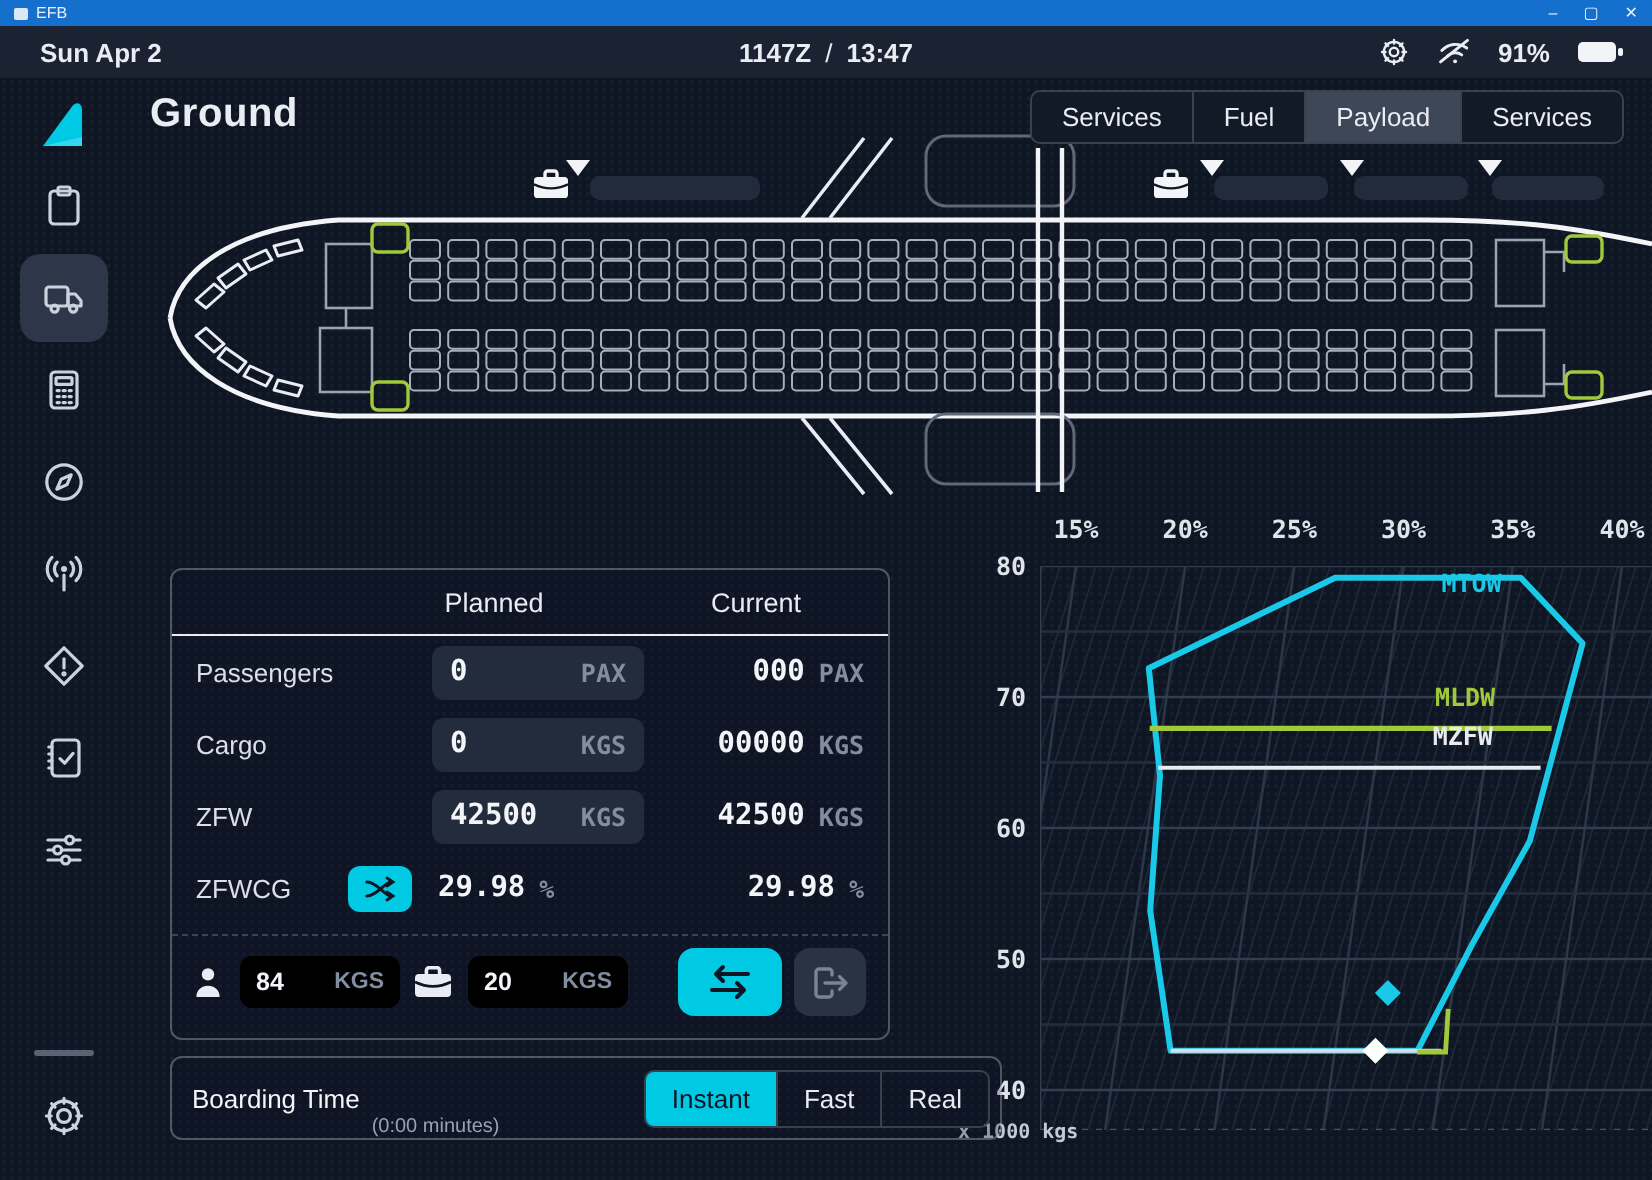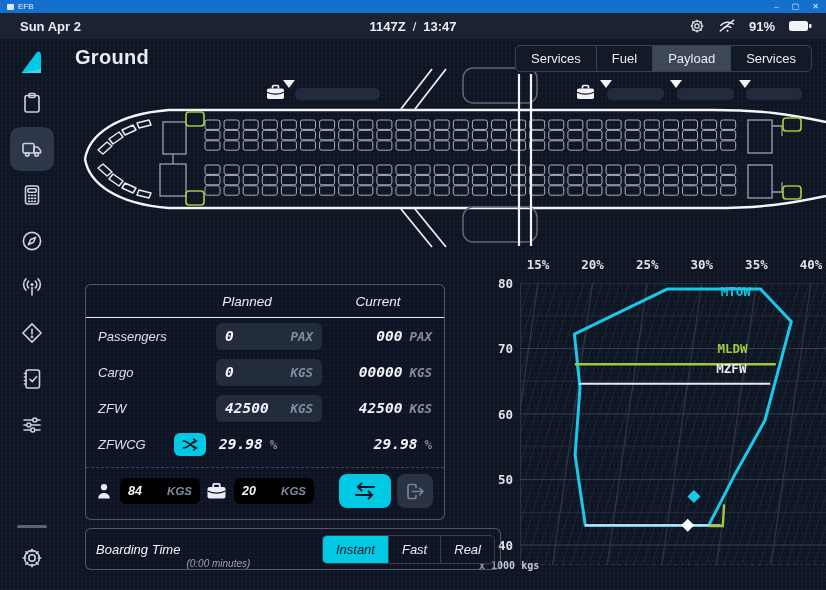--- a/index.html
+++ b/index.html
@@ -36,21 +36,21 @@
   .nav-settings{width:44px;height:44px;border-radius:10px;display:grid;place-items:center;margin-top:8px;}
   
   .page-title{position:absolute;left:75px;top:46px;font-size:20px;font-weight:700;letter-spacing:.3px;z-index:6;}
   .tabs{position:absolute;top:45px;right:14px;display:flex;border:1px solid #39414F;border-radius:5px;overflow:hidden;z-index:10;background:#121927;}
   .tab{padding:5px 15px;font-size:13px;color:#E9ECF2;border-left:1px solid #39414F;white-space:nowrap;}
   .tab:first-child{border-left:none;}
   .tab.active{background:#3E4757;}
   
   .aircraft{position:absolute;left:64px;top:62px;width:762px;height:186px;z-index:1;}
   
-  .card{position:absolute;border:1px solid rgba(255,255,255,0.28);border-radius:6px;z-index:4;background:rgba(14,21,35,0.25);font-style:italic;}
+  .card{position:absolute;border:1px solid rgba(255,255,255,0.28);border-radius:6px;z-index:4;background:rgba(14,21,35,0.25);}
   .payload-card{left:85px;top:284px;width:358px;height:234px;}
   .ptable-head{display:grid;grid-template-columns:96px 130px 1fr;height:32px;align-items:center;border-bottom:1px solid #E9ECF2;}
   .ptable-head .h{font-size:13.5px;font-weight:400;text-align:center;}
   .prow{display:grid;grid-template-columns:118px 130px 1fr;height:36px;align-items:center;}
   .prow .lbl{padding-left:12px;font-size:13px;color:#DBE0E8;}
   .pinput{display:flex;justify-content:space-between;align-items:center;width:88px;height:27px;
     background:#232C3C;border-radius:6px;padding:0 9px;margin:0 auto;}
   .mono{font-family:"DejaVu Sans Mono",monospace;}
   .val{font-size:14.5px;font-weight:700;color:#F2F4F8;}
   .unit{font-size:12.5px;font-weight:700;color:#828D9F;margin-left:7px;}

